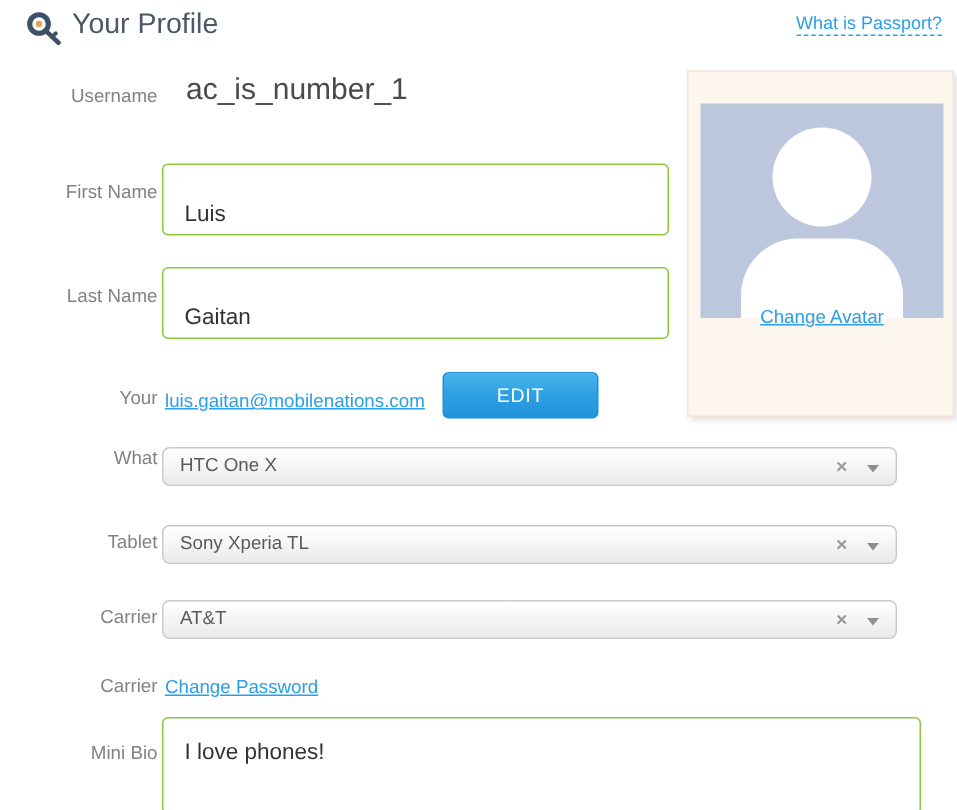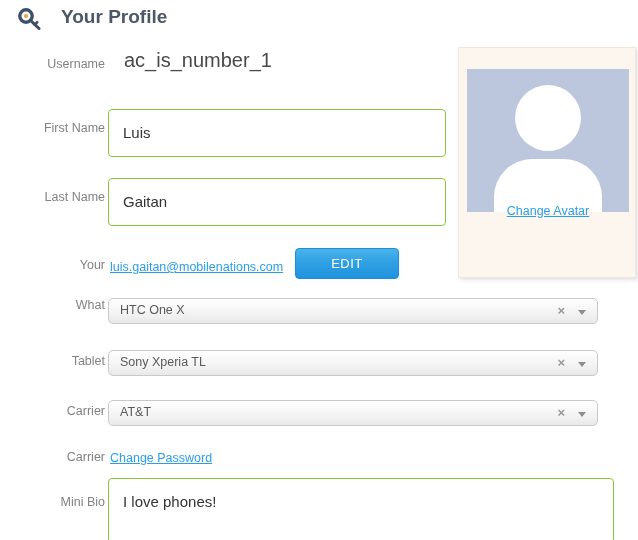--- a/index.html
+++ b/index.html
@@ -33,25 +33,24 @@
     left: 18px;
     top: 8px;
     width: 24px;
     height: 22px;
   }
   .page-title {
     position: absolute;
     left: 48px;
     top: 6px;
     font-size: 19px;
-    font-weight: bold;
+    font-weight: normal;
     color: #4c5866;
     letter-spacing: 0px;
     white-space: nowrap;
-    margin-left: 13px;
   }
   .passport-link {
     position: absolute;
     right: 10px;
     top: 8px;
     font-size: 12px;
     color: #2a9fe8;
     text-decoration: none;
     border-bottom: 1px dashed #2a9fe8;
     padding-bottom: 1px;
@@ -89,21 +88,21 @@
   .tinput {
     position: absolute;
     left: 108px;
     box-sizing: border-box;
     border: 1px solid #8cc63e;
     border-radius: 4px;
     background: #ffffff;
     font-family: "Liberation Sans", sans-serif;
     font-size: 15px;
     color: #333333;
-    padding: 0 0 0 14px;
+    padding: 10px 0 0 14px;
     outline: none;
   }
   .tinput.name {
     width: 338px;
     height: 48px;
     line-height: 46px;
   }
   .bio-box {
     position: absolute;
     left: 108px;
@@ -261,20 +260,21 @@
   <div class="header">
     <span class="key-icon">
       <svg width="24" height="22" viewBox="0 0 24 22">
         <circle cx="8" cy="8" r="6.2" fill="none" stroke="#3f4f66" stroke-width="3.4"></circle>
         <circle cx="8" cy="8" r="2.1" fill="#e8a24a"></circle>
         <path d="M12.2 12.2 L21 20.5" stroke="#3f4f66" stroke-width="3" stroke-linecap="round" fill="none"></path>
         <path d="M16.6 16.6 L19.2 14.2" stroke="#3f4f66" stroke-width="2.6" stroke-linecap="round" fill="none"></path>
       </svg>
     </span>
     <div class="page-title">Your Profile</div>
+    <a class="passport-link" href="#">What is Passport?</a>
   </div>
 
   <div class="row" style="top:57px;">
     <div class="lbl">Username</div>
     <div class="username-val">ac_is_number_1</div>
   </div>
 
   <div class="row" style="top:121px;">
     <div class="lbl">First Name</div>
     <div class="tinput name" style="top:-12px;">Luis</div>

